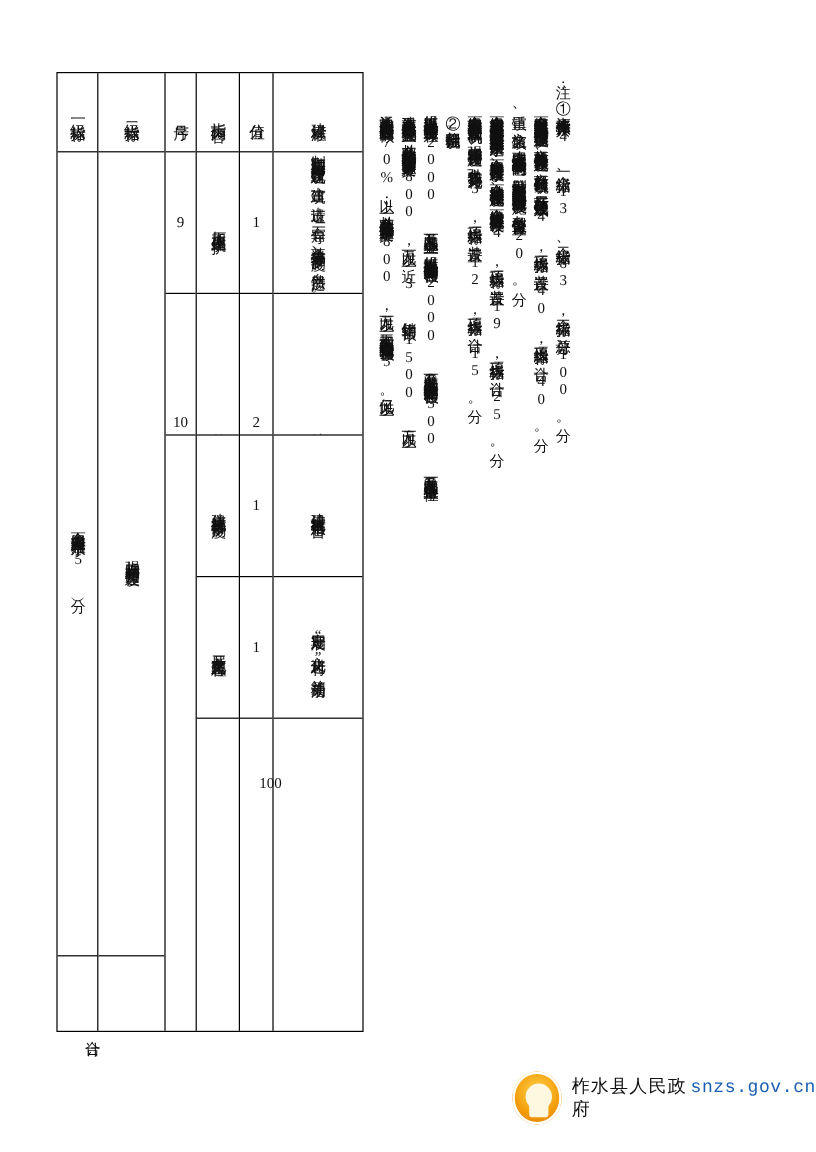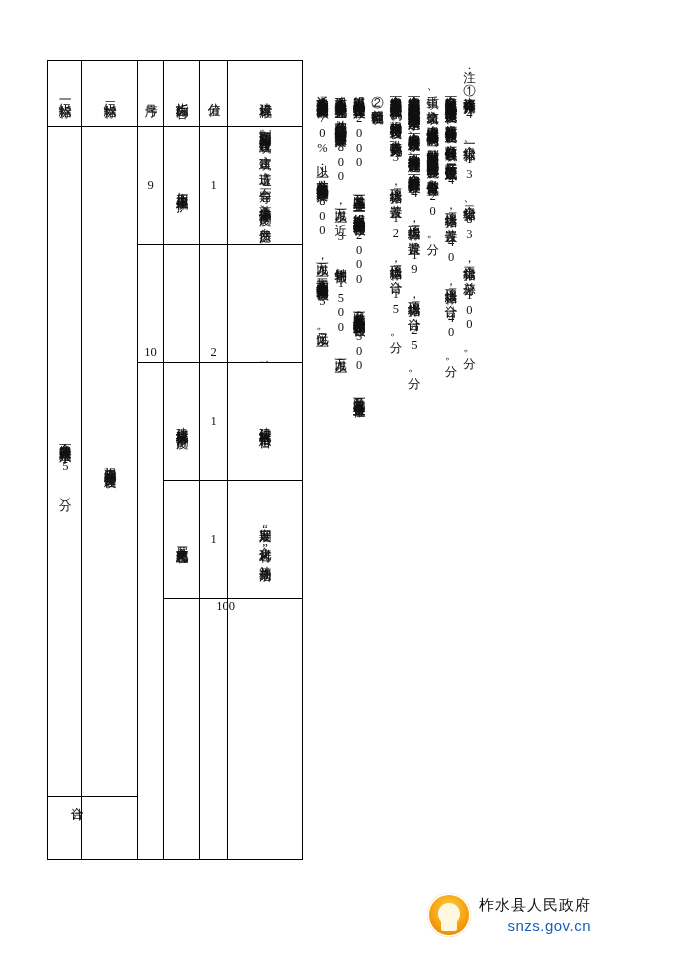--- a/index.html
+++ b/index.html
@@ -89,21 +89,21 @@
   .merged-body {
     flex: 1;
     display: flex;
     align-items: center;
     justify-content: center;
     border-bottom: 1px solid #000;
   }
   .merged-total {
     height: 62px;
     display: flex;
-    align-items: flex-start;
+    align-items: flex-end;
     justify-content: center;
     margin-left: 24px;
   }
 
   
   .std-cell .vtext {
     font-size: 12.5px;
     line-height: 1.3;
   }
 
@@ -156,33 +156,33 @@
     content: "";
     position: absolute;
     left: 14px; top: 26px;
     width: 16px; height: 12px;
     background: #fff8e1;
     border-radius: 2px;
   }
   .footer-text {
     margin-left: 8px;
     display: flex;
-    flex-direction: column;
+    flex-direction: row;
     justify-content: center;
   }
   .gov-name {
     font-size: 15px;
     color: #111;
     font-family: "Liberation Serif", serif;
     letter-spacing: 1px;
   }
   .gov-url {
     font-size: 15px;
     color: #1a5fb4;
-    font-family: Liberation Sans, sans-serif;
+    font-family: Liberation Mono, monospace;
     letter-spacing: 0.5px;
     margin-top: 2px;
     text-align: right;
   }
 </style>
 </head>
 <body>
 
 <div class="page">
 

